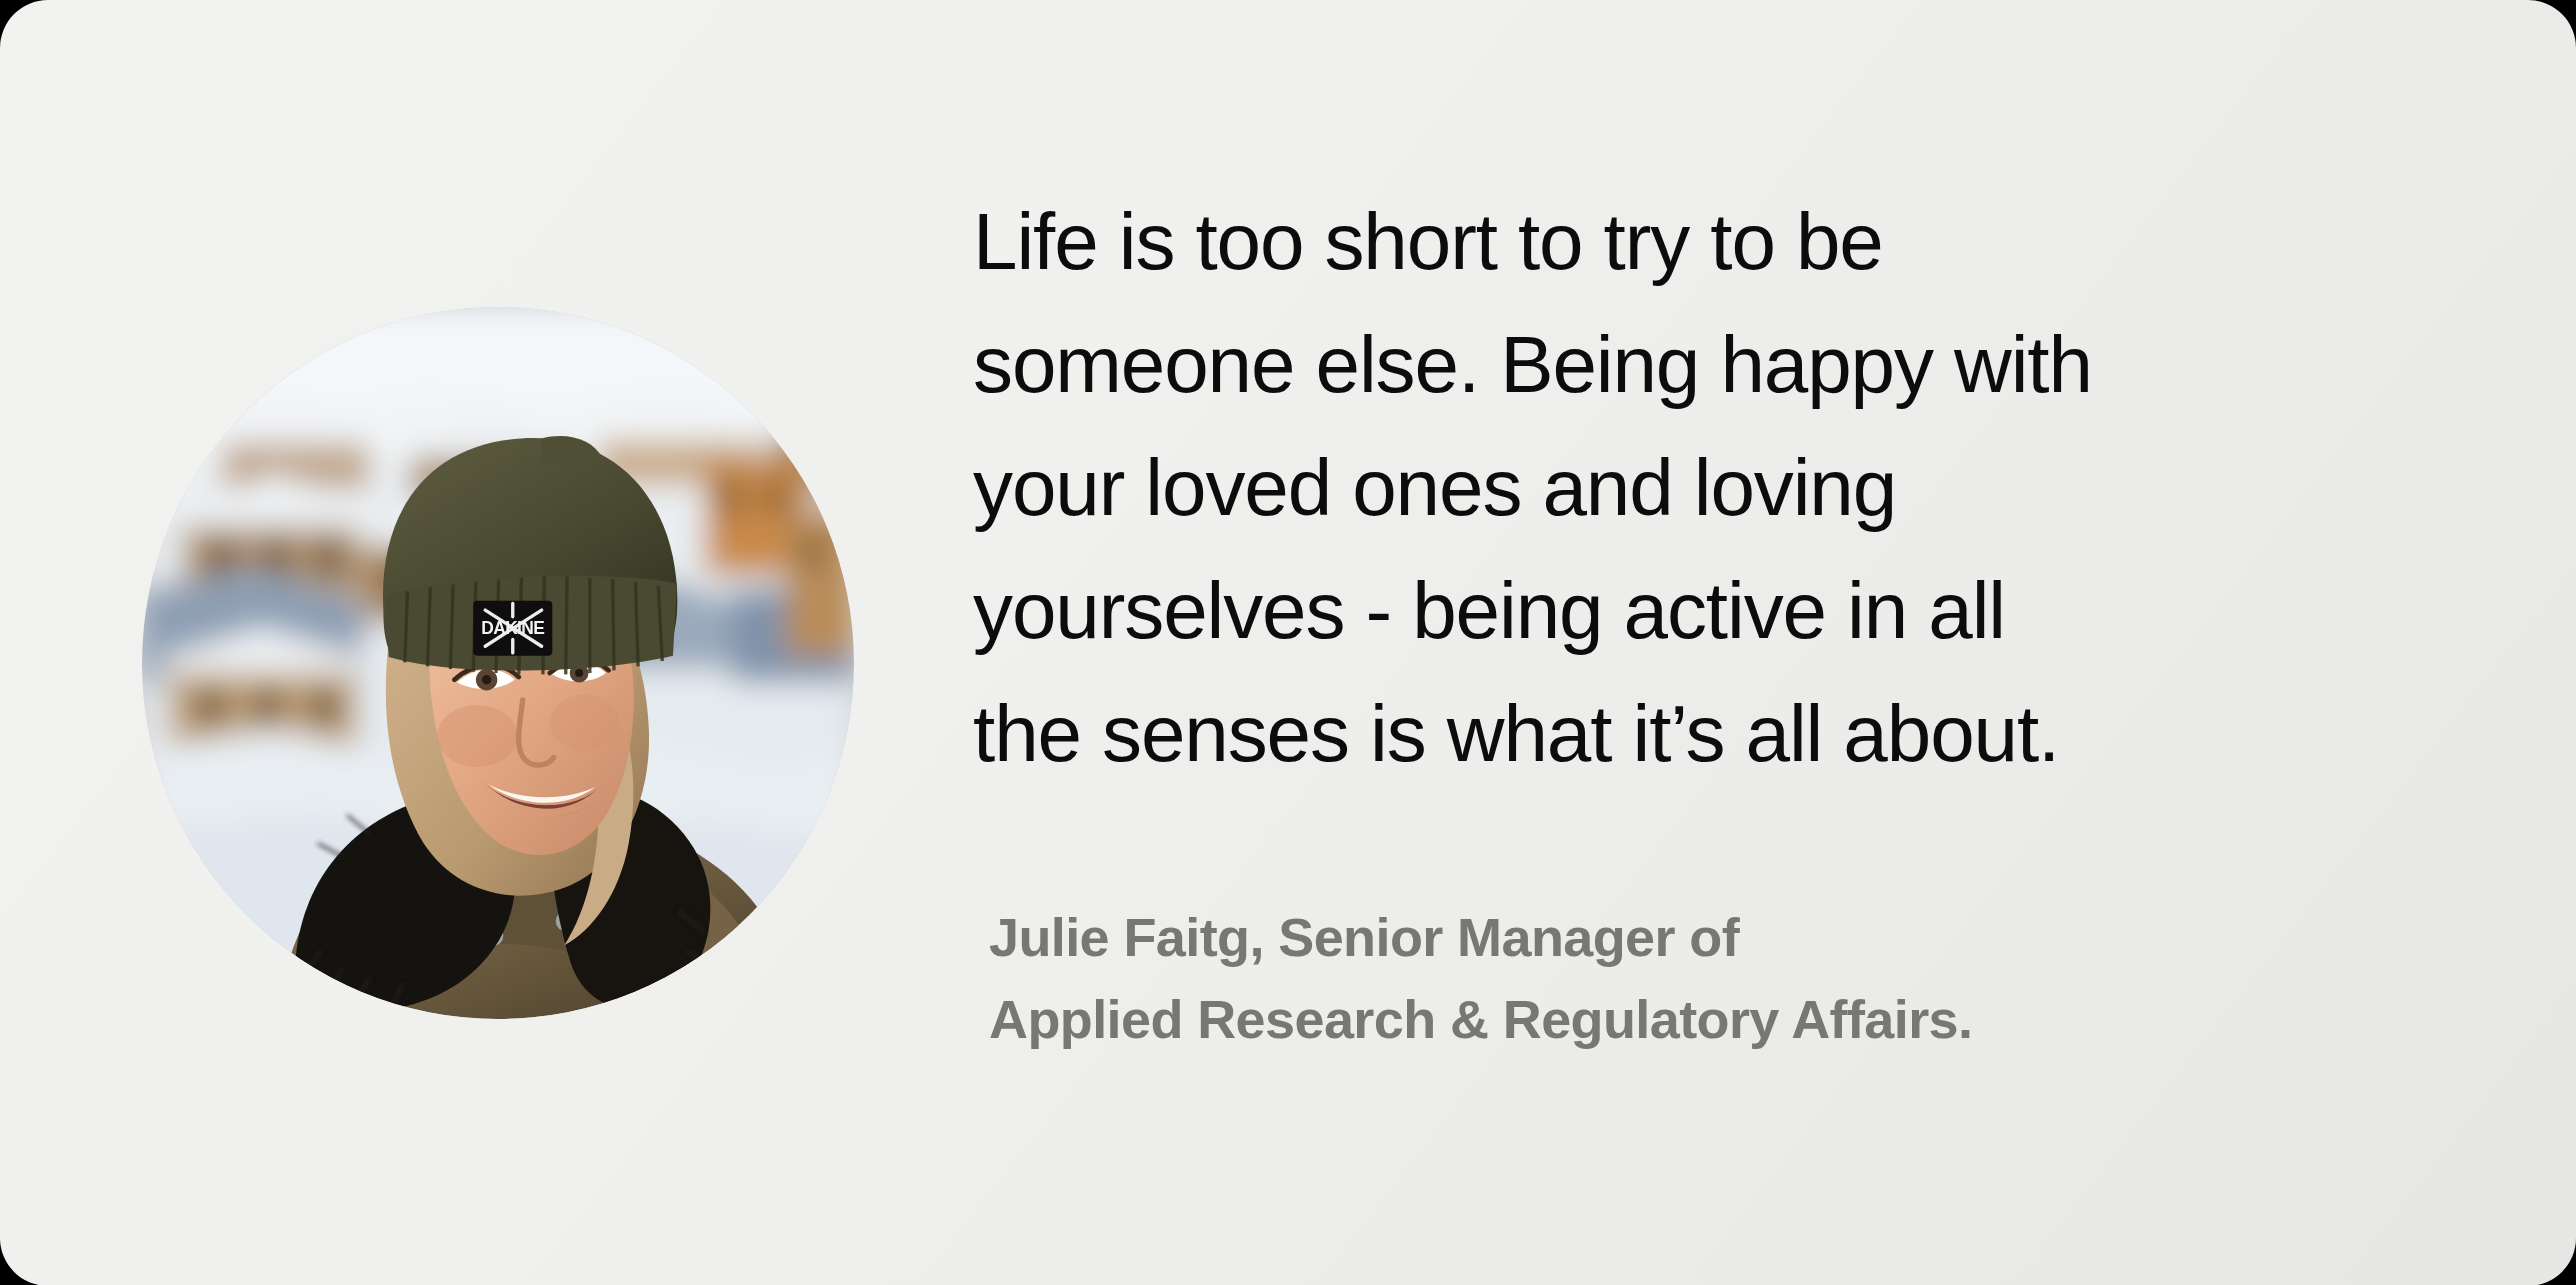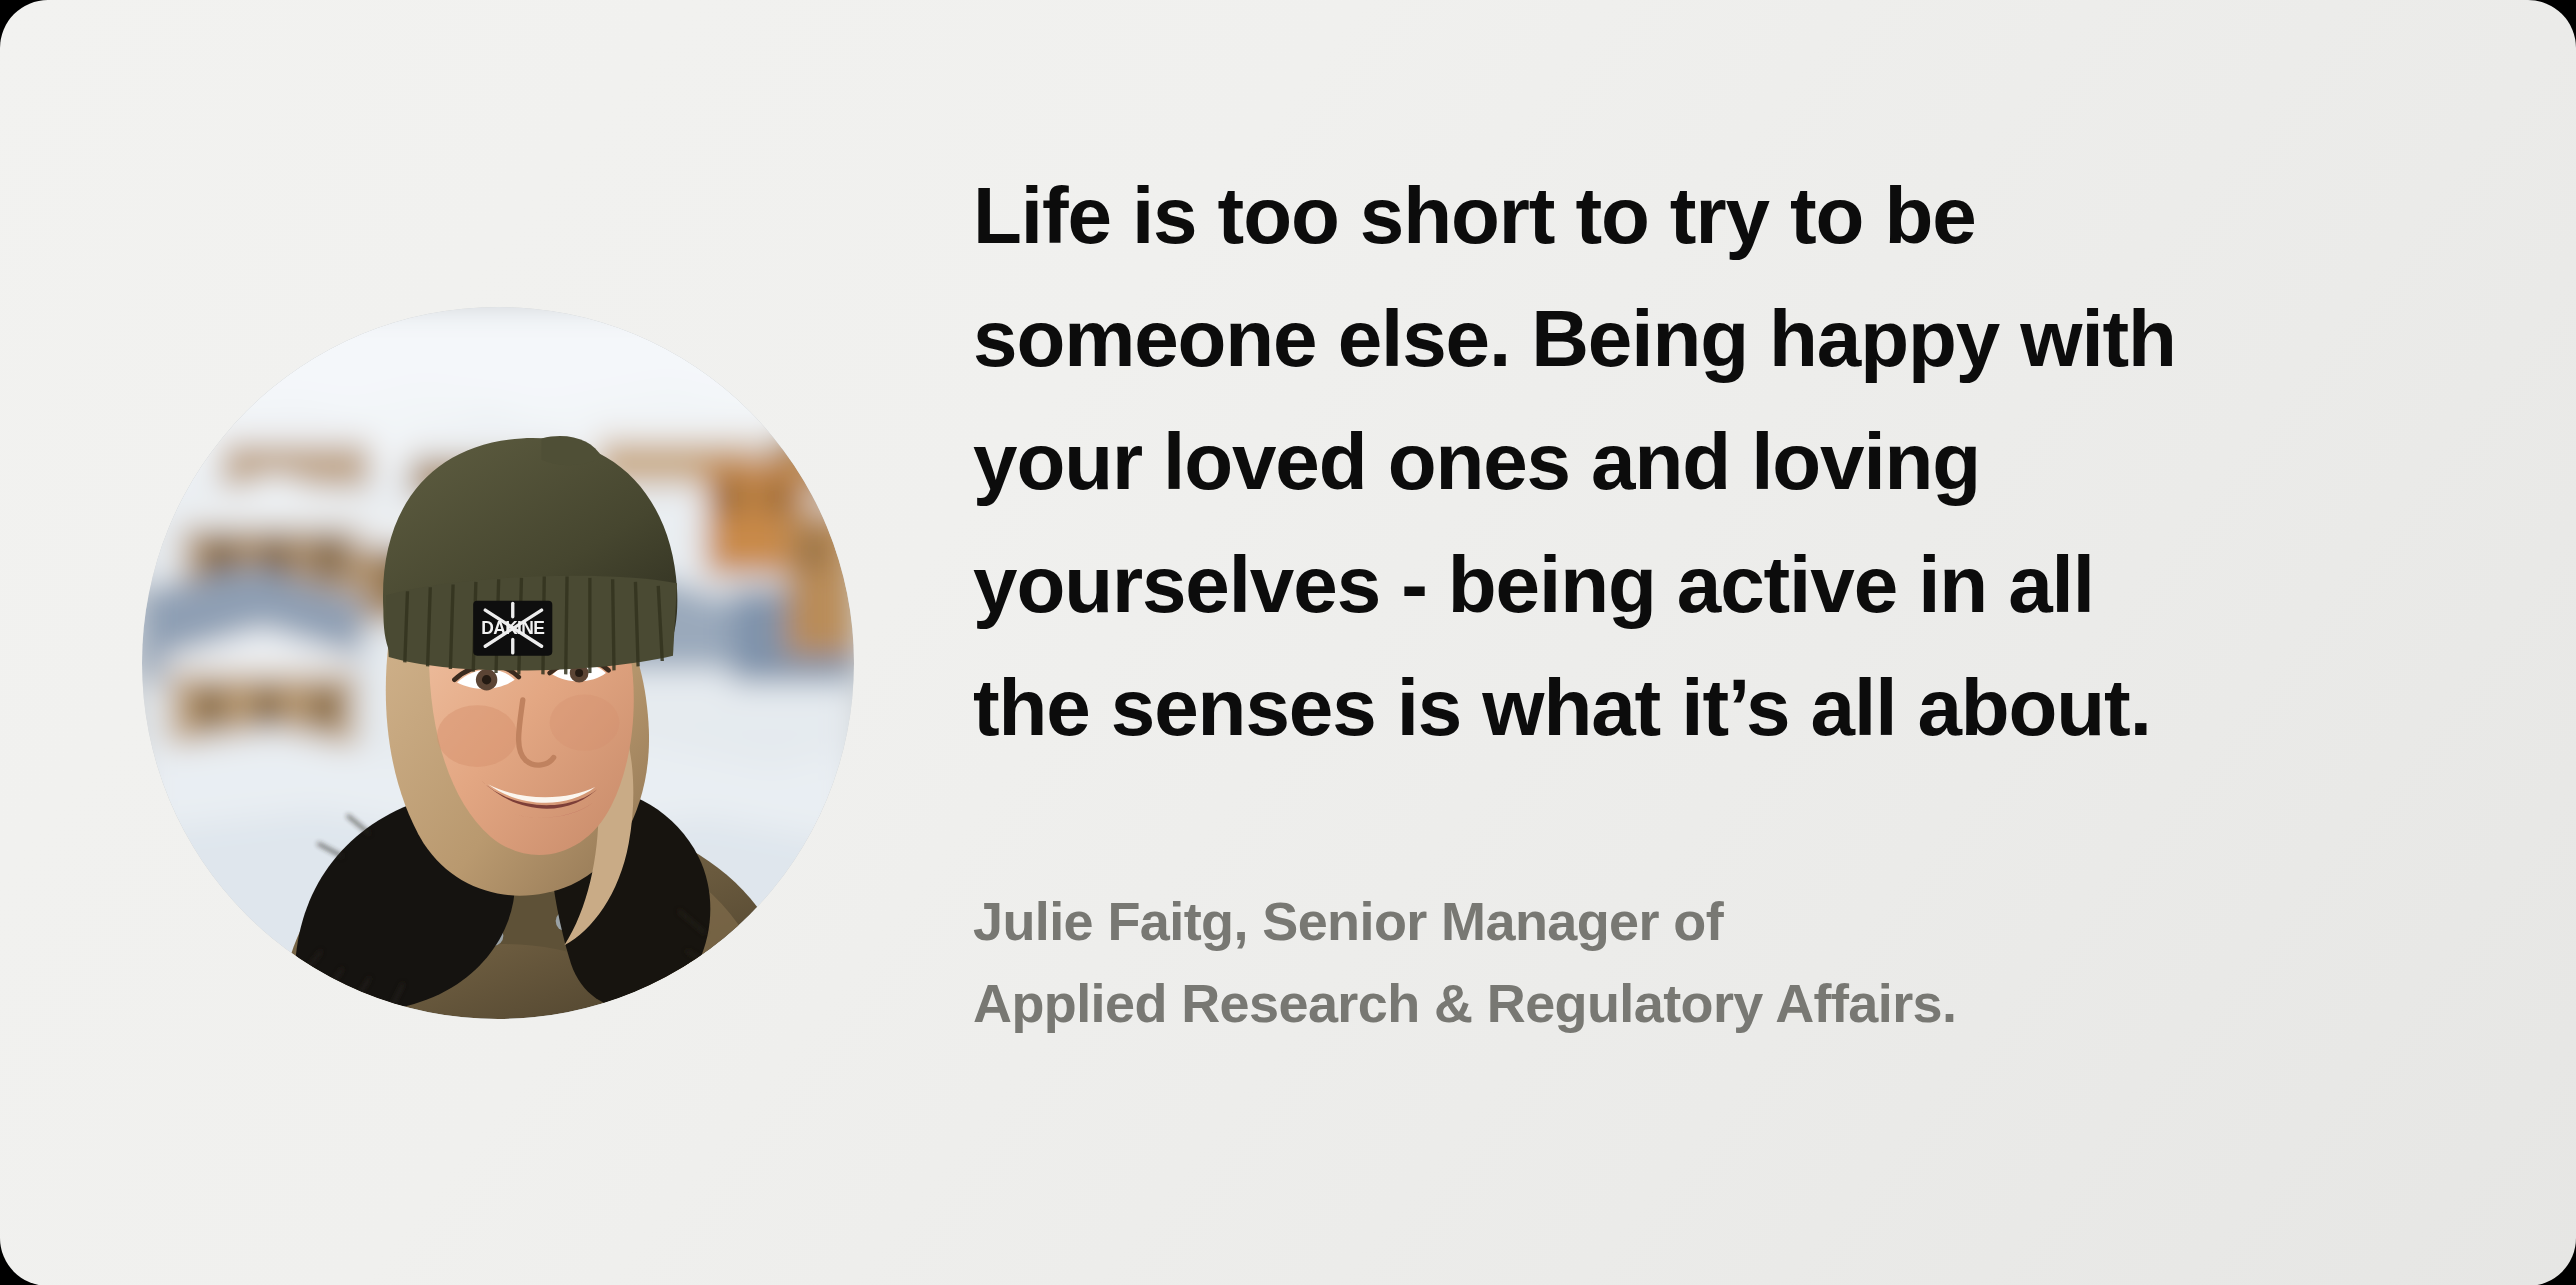--- a/index.html
+++ b/index.html
@@ -54,36 +54,36 @@
 
   
   .text-col {
     flex: 1 1 auto;
     height: 100%;
     position: relative;
   }
   .quote {
     position: absolute;
     left: 0;
-    top: 154px;
+    top: 180px;
     width: 1503px;
     margin: 0;
     font-size: 80px;
     line-height: 123px;
     letter-spacing: -1.1px;
-    font-weight: 700;
+    font-weight: 400;
     color: #0c0c0c;
     white-space: pre-line;
   }
   .attribution {
     position: absolute;
     left: 0;
     top: 880px;
     width: 1503px;
-    margin: 0;
+    margin: 16px;
     font-size: 54px;
     line-height: 82px;
     letter-spacing: -0.6px;
     font-weight: 700;
     color: #787873;
     white-space: pre-line;
   }
 </style>
 </head>
 <body>

